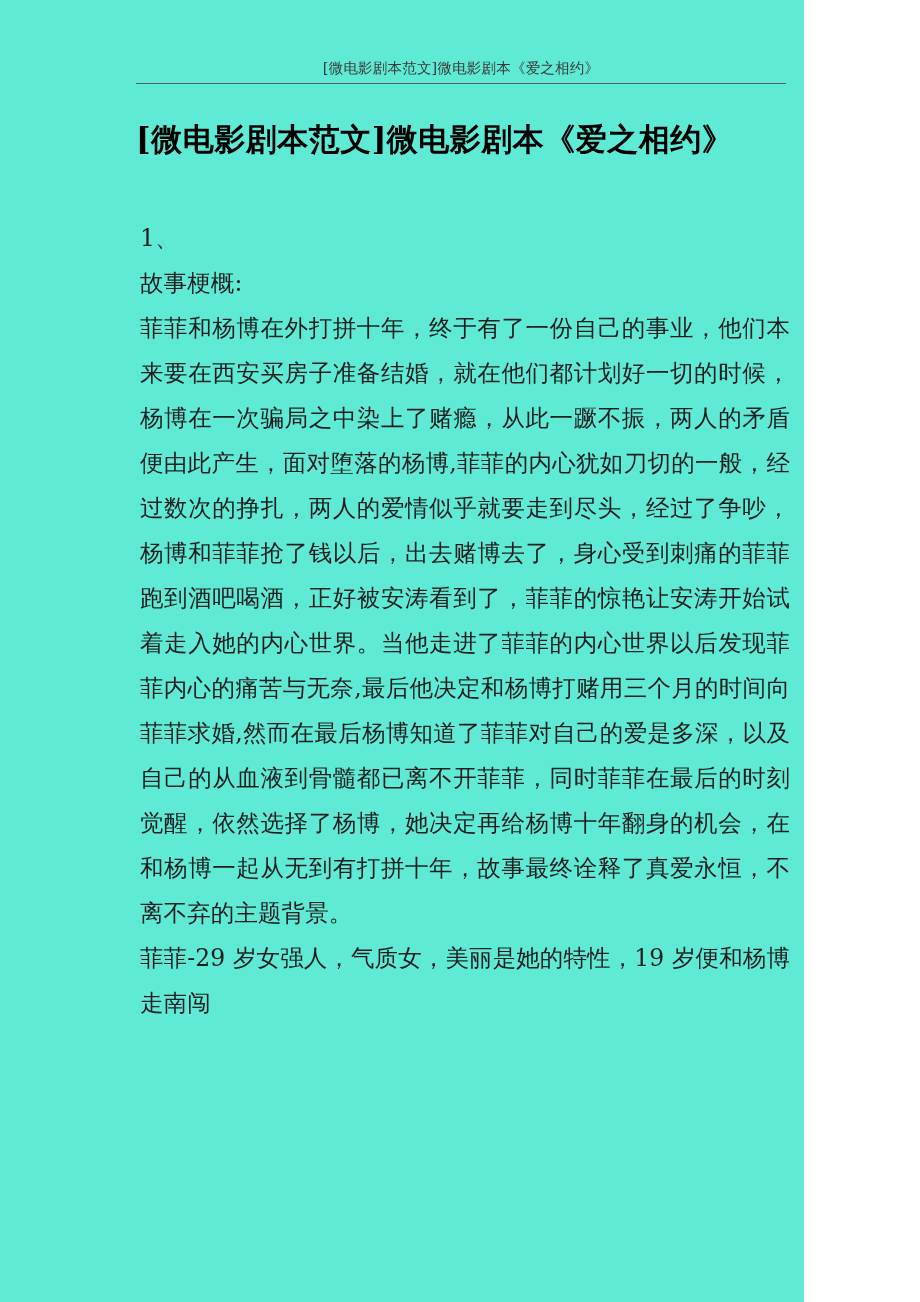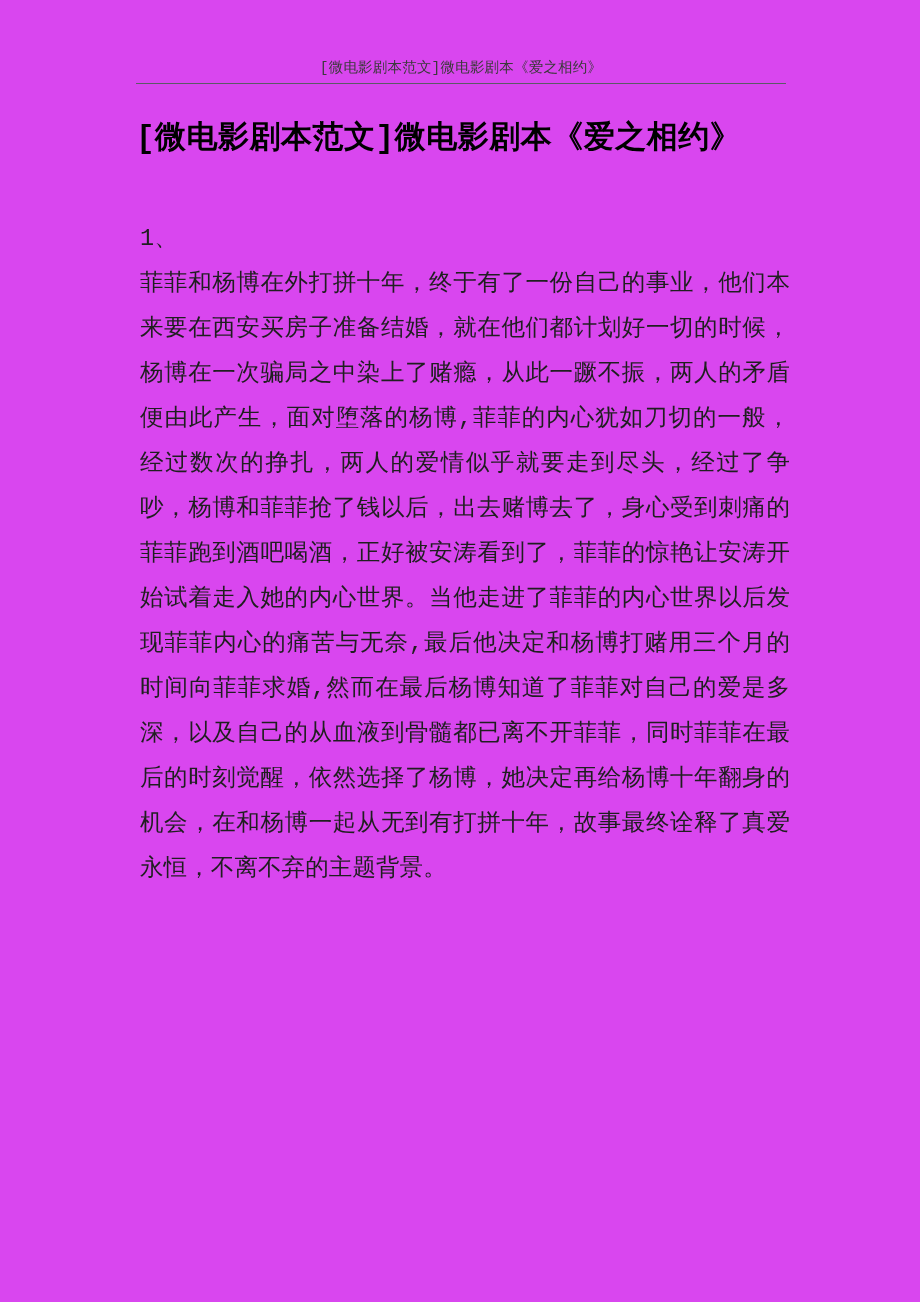--- a/index.html
+++ b/index.html
@@ -12,24 +12,23 @@
     height: 1302px;
     font-family: "DejaVu Serif", "Liberation Serif", serif;
     color: #1a1a1a;
     position: relative;
     overflow: hidden;
   }
 
   .page {
     position: absolute;
     left: 0; top: 0;
-    width: 920px;
+    width: 804px;
     height: 1302px;
-    background: #d946ef;
-    font-family: Liberation Mono, monospace;
+    background: #5eead4;
   }
 
   
   .header-zone {
     position: absolute;
     left: 136px;
     top: 58px;
     width: 650px;
   }
   .header-text {
@@ -88,21 +87,23 @@
     <div class="header-text">[微电影剧本范文]微电影剧本《爱之相约》</div>
     <div class="header-rule"></div>
   </div>
 
   <div class="doc-title">[微电影剧本范文]微电影剧本《爱之相约》</div>
 
   <div class="body-zone">
 
     <p class="para">1、</p>
 
+    <p class="para">故事梗概:</p>
 
     <p class="para">菲菲和杨博在外打拼十年，终于有了一份自己的事业，他们本来要在西安买房子准备结婚，就在他们都计划好一切的时候，杨博在一次骗局之中染上了赌瘾，从此一蹶不振，两人的矛盾便由此产生，面对堕落的杨博,菲菲的内心犹如刀切的一般，经过数次的挣扎，两人的爱情似乎就要走到尽头，经过了争吵，杨博和菲菲抢了钱以后，出去赌博去了，身心受到刺痛的菲菲跑到酒吧喝酒，正好被安涛看到了，菲菲的惊艳让安涛开始试着走入她的内心世界。当他走进了菲菲的内心世界以后发现菲菲内心的痛苦与无奈,最后他决定和杨博打赌用三个月的时间向菲菲求婚,然而在最后杨博知道了菲菲对自己的爱是多深，以及自己的从血液到骨髓都已离不开菲菲，同时菲菲在最后的时刻觉醒，依然选择了杨博，她决定再给杨博十年翻身的机会，在和杨博一起从无到有打拼十年，故事最终诠释了真爱永恒，不离不弃的主题背景。</p>
 
 
 
+    <p class="para">菲菲-29 岁女强人，气质女，美丽是她的特性，19 岁便和杨博走南闯</p>
 
   </div>
 
 </div>
 
 </body></html>

